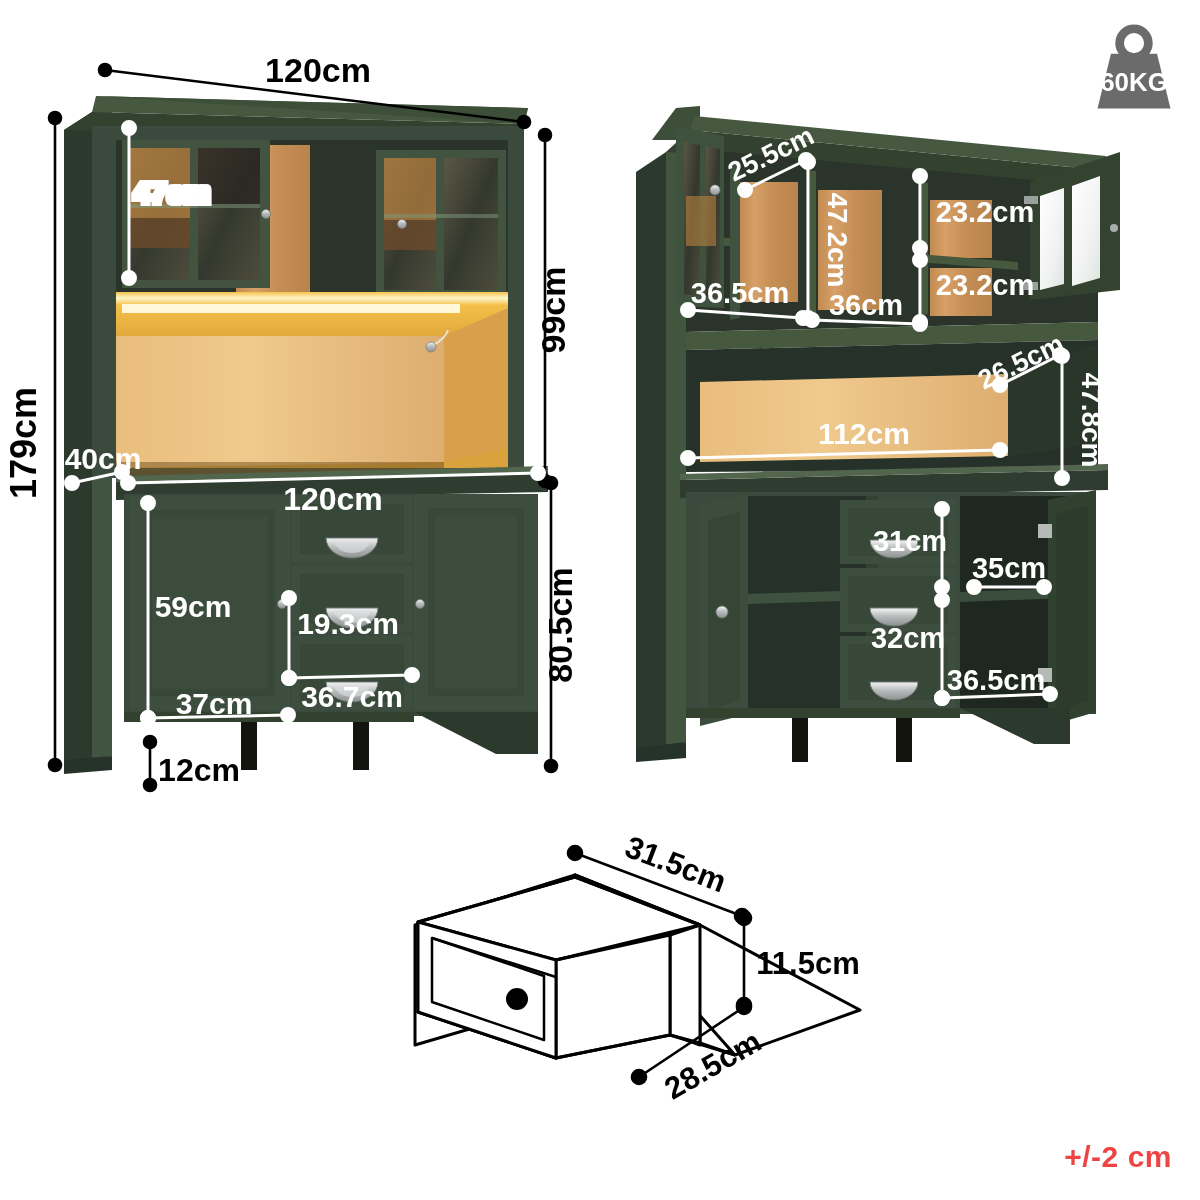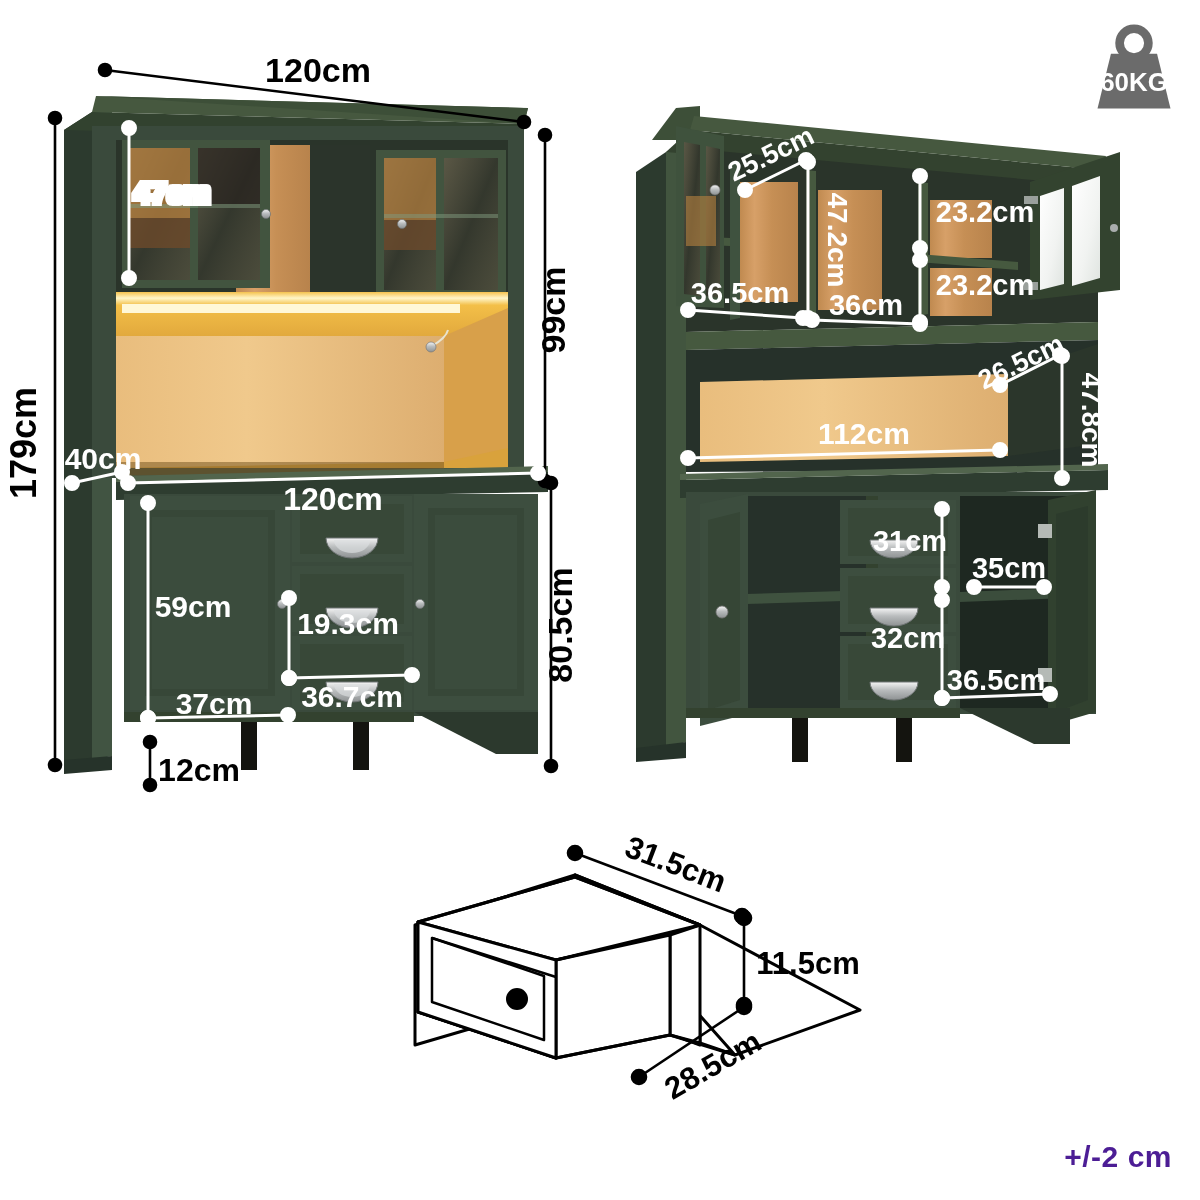--- a/index.html
+++ b/index.html
@@ -1,20 +1,20 @@
 <!DOCTYPE html>
 <html><head>
 <meta charset="utf-8">
 <style>
   html,body{margin:0;padding:0;background:#ffffff;}
   body{width:1200px;height:1200px;font-family:"Liberation Sans",sans-serif;overflow:hidden;}
   #stage{position:relative;width:1200px;height:1200px;background:#fff;}
   svg.layer{position:absolute;left:0;top:0;width:1200px;height:1200px;}
   .dimtext{font-family:"Liberation Sans",sans-serif;font-weight:bold;}
-  .tol{position:absolute;right:28px;bottom:26px;font-size:30px;font-weight:bold;color:#4c1d95;letter-spacing:.5px;}
+  .tol{position:absolute;right:28px;bottom:26px;font-size:30px;font-weight:bold;color:#ef4444;letter-spacing:.5px;}
   .wbadge{position:absolute;right:18px;top:22px;width:96px;height:96px;}
 </style>
 </head>
 <body>
 
 <div id="stage">
 
   <svg class="layer" viewBox="0 0 1200 1200">
     <defs>
       <linearGradient id="woodV" x1="0" y1="0" x2="1" y2="0">

